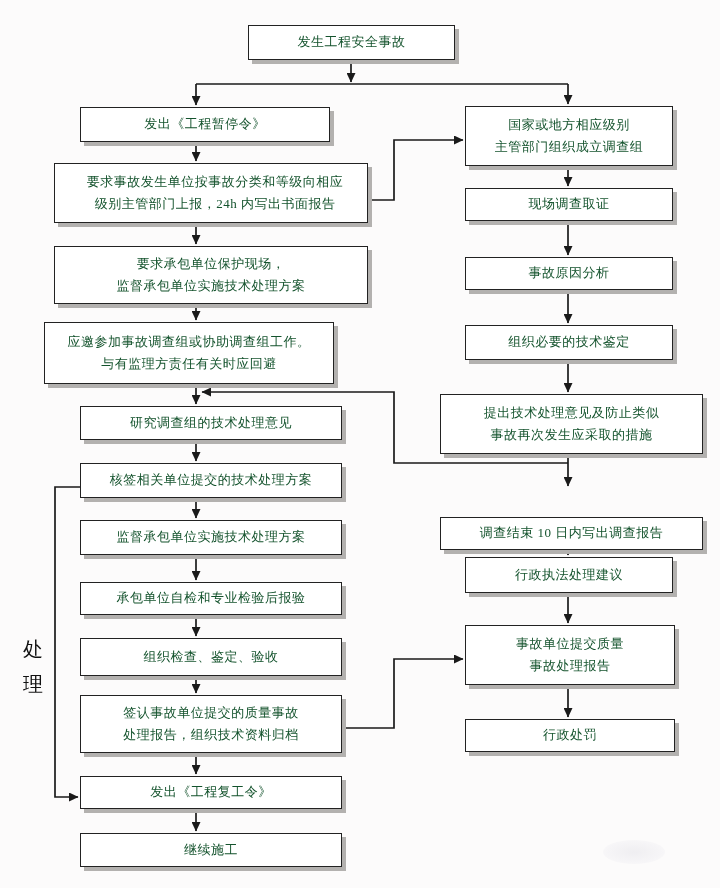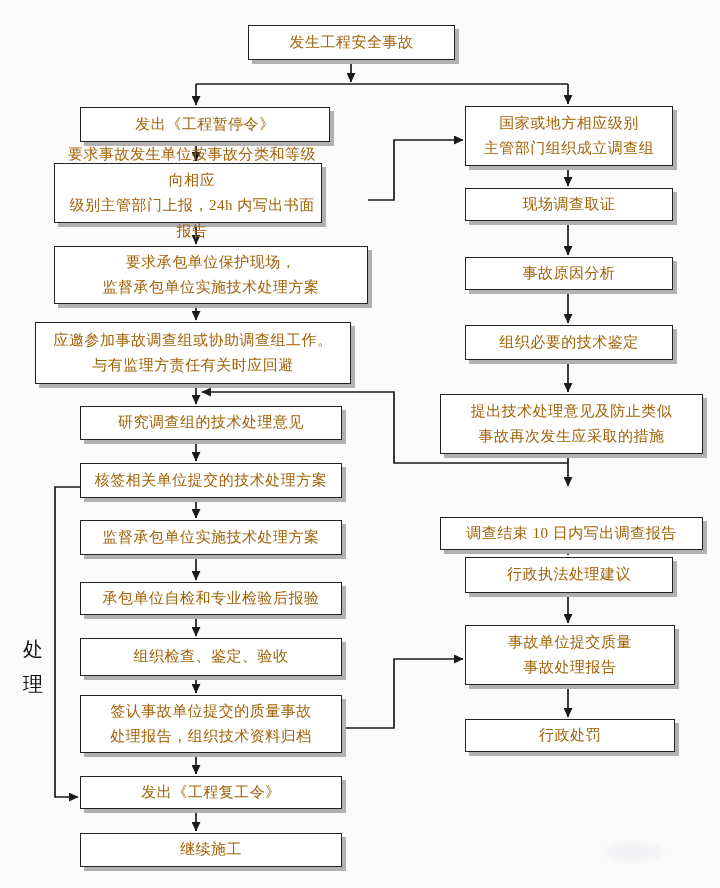--- a/index.html
+++ b/index.html
@@ -15,21 +15,21 @@
   #connectors{
     position:absolute;left:0;top:0;width:720px;height:888px;z-index:1;
   }
   .box{
     position:absolute;z-index:2;
     background:#ffffff;
     border:1.5px solid #222222;
     box-shadow:4px 4px 0 0 #b3b1af;
     display:flex;align-items:center;justify-content:center;
     text-align:center;
-    font-size:15px;color:#a16207;
+    font-size:13px;color:#14532d;
     line-height:1.7;
     white-space:pre-line;
     box-sizing:border-box;
     letter-spacing:0.5px;
   }
   .side-label{
     position:absolute;z-index:2;
     font-size:20px;color:#111111;
     text-align:center;
     white-space:pre-line;
@@ -90,27 +90,27 @@
       <path d="M80,487 L55,487 L55,797 L78,797" marker-end="url(#arr)"></path>
 
       <path d="M342,728 L394,728 L394,659 L463,659" marker-end="url(#arr)"></path>
     </g>
   </svg>
 
   <div class="box" style="left:248px;top:25px;width:207px;height:35px;">发生工程安全事故</div>
 
   <div class="box" style="left:80px;top:107px;width:250px;height:35px;">发出《工程暂停令》</div>
 
-  <div class="box" style="left:54px;top:163px;width:268px;height:60px;padding-left:8px;">要求事故发生单位按事故分类和等级向相应
+  <div class="box" style="left:54px;top:163px;width:314px;height:60px;padding-left:8px;">要求事故发生单位按事故分类和等级向相应
 级别主管部门上报，24h 内写出书面报告</div>
 
   <div class="box" style="left:54px;top:246px;width:314px;height:58px;">要求承包单位保护现场，
 监督承包单位实施技术处理方案</div>
 
-  <div class="box" style="left:35px;top:322px;width:316px;height:62px;">应邀参加事故调查组或协助调查组工作。
+  <div class="box" style="left:44px;top:322px;width:290px;height:62px;">应邀参加事故调查组或协助调查组工作。
 与有监理方责任有关时应回避</div>
 
   <div class="box" style="left:80px;top:406px;width:262px;height:34px;">研究调查组的技术处理意见</div>
 
   <div class="box" style="left:80px;top:463px;width:262px;height:35px;">核签相关单位提交的技术处理方案</div>
 
   <div class="box" style="left:80px;top:520px;width:262px;height:35px;">监督承包单位实施技术处理方案</div>
 
   <div class="box" style="left:80px;top:582px;width:262px;height:33px;">承包单位自检和专业检验后报验</div>
 

